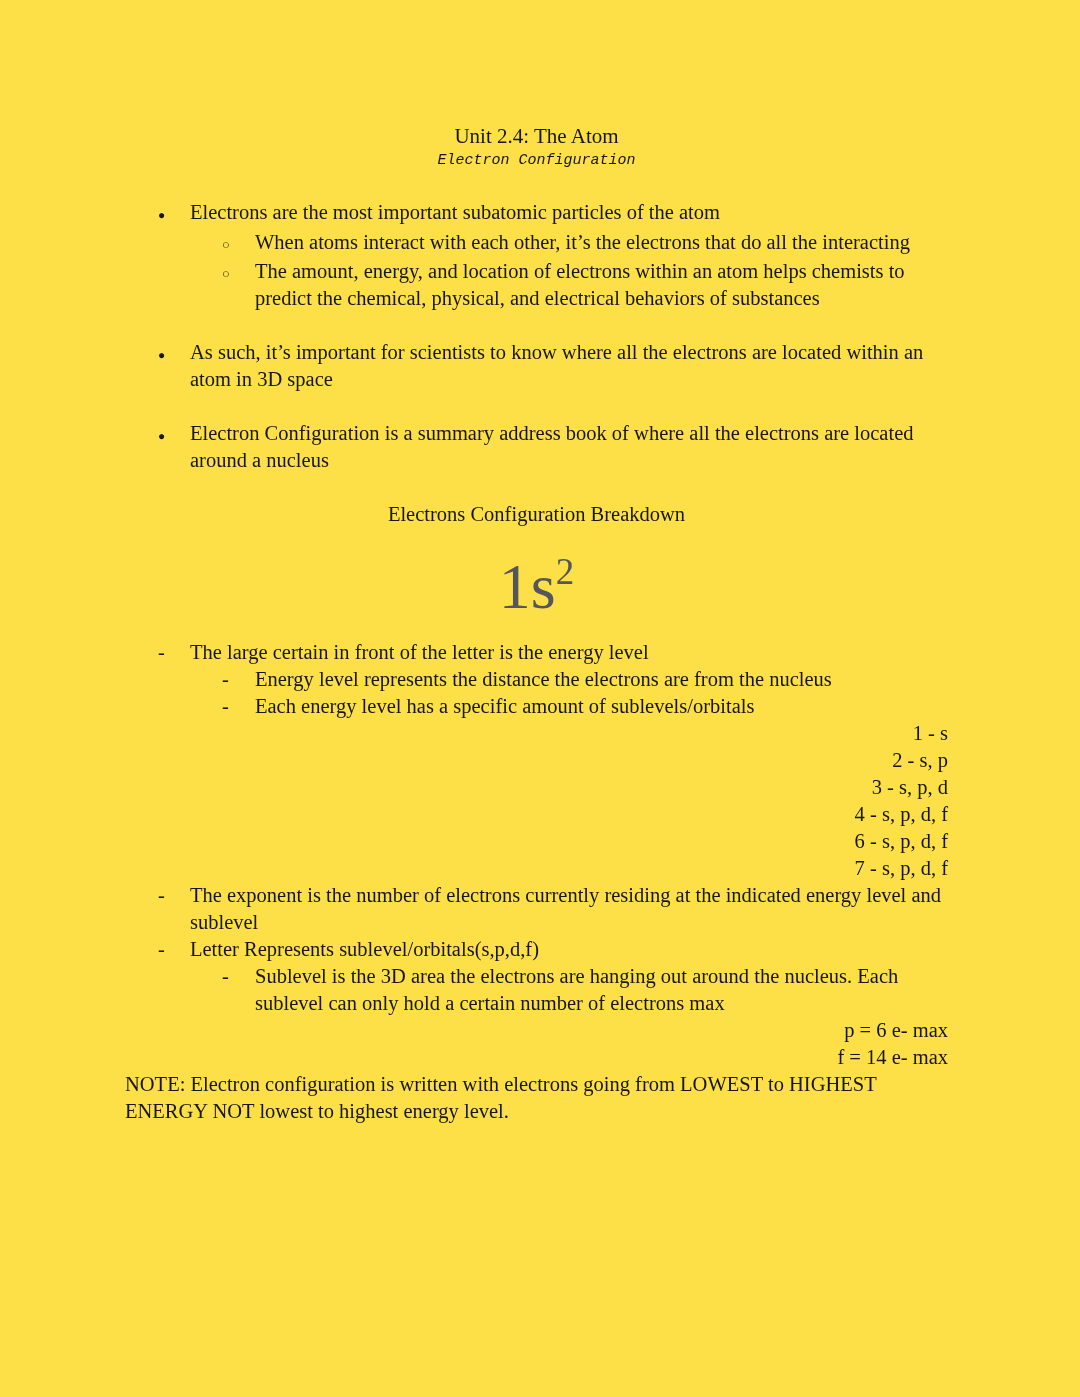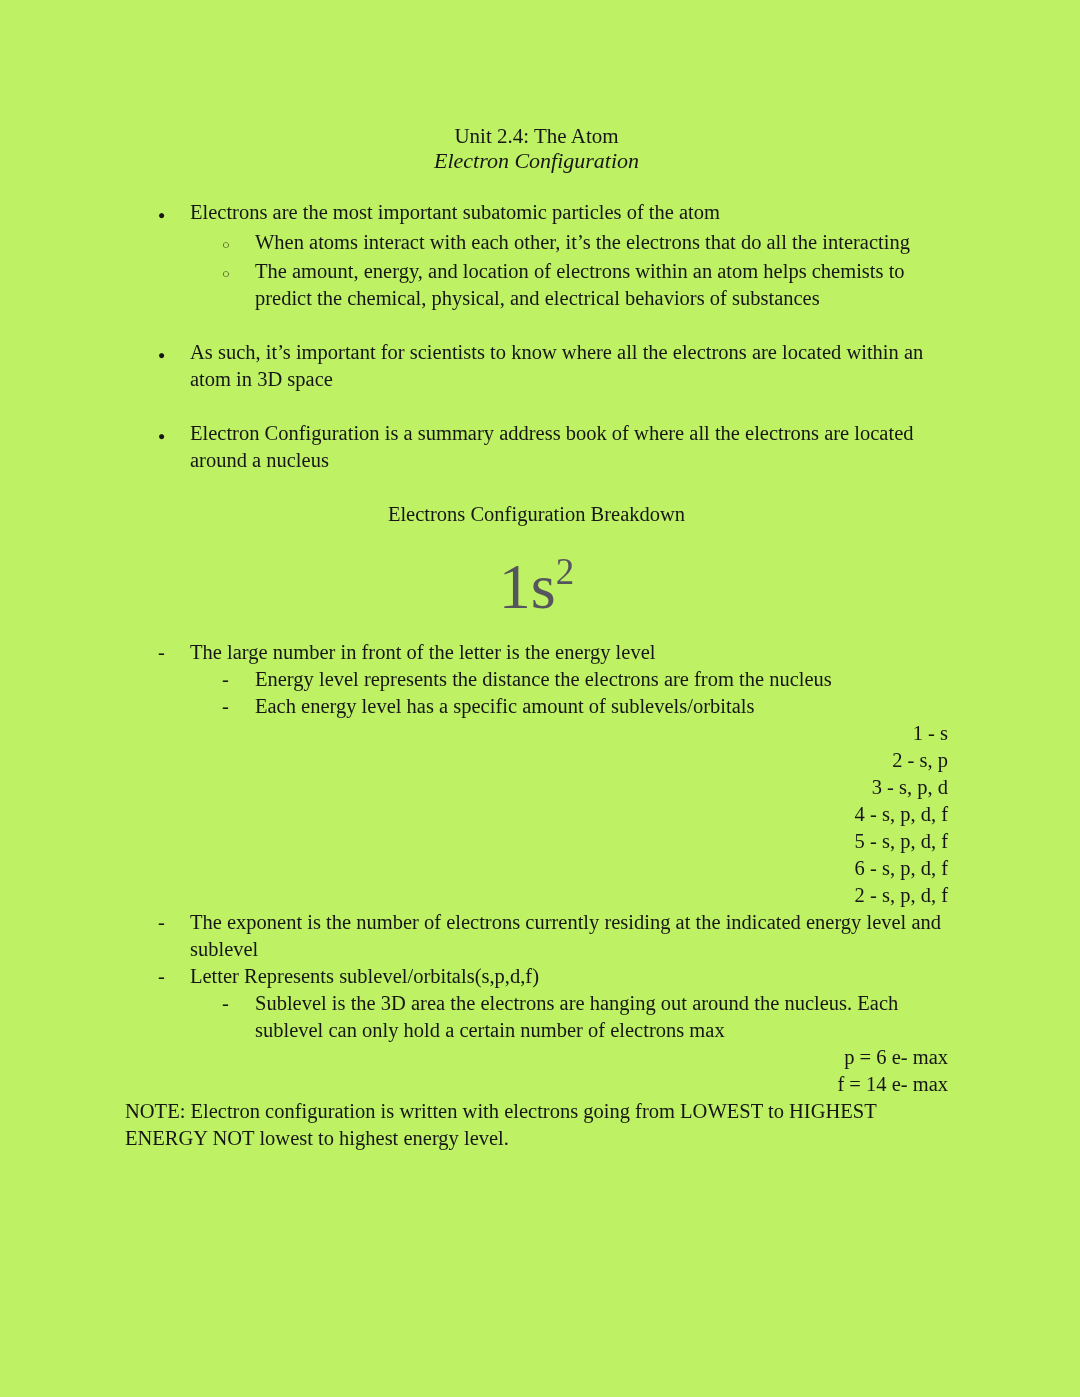--- a/index.html
+++ b/index.html
@@ -1,30 +1,30 @@
 <!DOCTYPE html>
 <html><head>
 <meta charset="utf-8">
 <style>
   * { margin: 0; padding: 0; box-sizing: border-box; }
   html, body { background: #ffffff; }
   .page {
     width: 1080px;
     height: 1397px;
-    background: #bef264;
+    background: #fde047;
     font-family: "Liberation Serif", "DejaVu Serif", serif;
     font-size: 20.5px;
     line-height: 27px;
     color: #161616;
     padding: 124px 132px 0 125px;
     overflow: hidden;
   }
   .title-block { text-align: center; }
   .doc-title { font-size: 21px; line-height: 25px; }
-  .doc-subtitle { font-size: 22px; line-height: 24px; font-style: italic; }
+  .doc-subtitle { font-size: 15px; line-height: 24px; font-style: italic; font-family: Liberation Mono, monospace; }
 
   .intro-section { margin-top: 26px; }
   .group { margin-bottom: 27px; }
   .group:last-child { margin-bottom: 0; }
 
   .row { display: flex; align-items: baseline; }
   .row .text { flex: 1; }
 
   .l1 { margin-left: 33px; }
   .l1 .marker { flex: 0 0 32px; }
@@ -93,38 +93,37 @@
   </div>
 
   <div class="breakdown-heading">Electrons Configuration Breakdown</div>
 
   <div class="formula"><span>1s</span><sup>2</sup></div>
 
   <div class="dash-section">
 
     <div class="row l1">
       <span class="marker">-</span>
-      <span class="text">The large number in front of the letter is the energy level</span>
+      <span class="text">The large certain in front of the letter is the energy level</span>
     </div>
     <div class="row l2">
       <span class="marker">-</span>
       <span class="text">Energy level represents the distance the electrons are from the nucleus</span>
     </div>
     <div class="row l2">
       <span class="marker">-</span>
       <span class="text">Each energy level has a specific amount of sublevels/orbitals</span>
     </div>
 
     <div class="plain-line">1 - s</div>
     <div class="plain-line">2 - s, p</div>
     <div class="plain-line">3 - s, p, d</div>
     <div class="plain-line">4 - s, p, d, f</div>
-    <div class="plain-line">5 - s, p, d, f</div>
     <div class="plain-line">6 - s, p, d, f</div>
-    <div class="plain-line">2 - s, p, d, f</div>
+    <div class="plain-line">7 - s, p, d, f</div>
 
     <div class="row l1">
       <span class="marker">-</span>
       <span class="text">The exponent is the number of electrons currently residing at the indicated energy level and sublevel</span>
     </div>
     <div class="row l1">
       <span class="marker">-</span>
       <span class="text">Letter Represents sublevel/orbitals(s,p,d,f)</span>
     </div>
     <div class="row l2">

